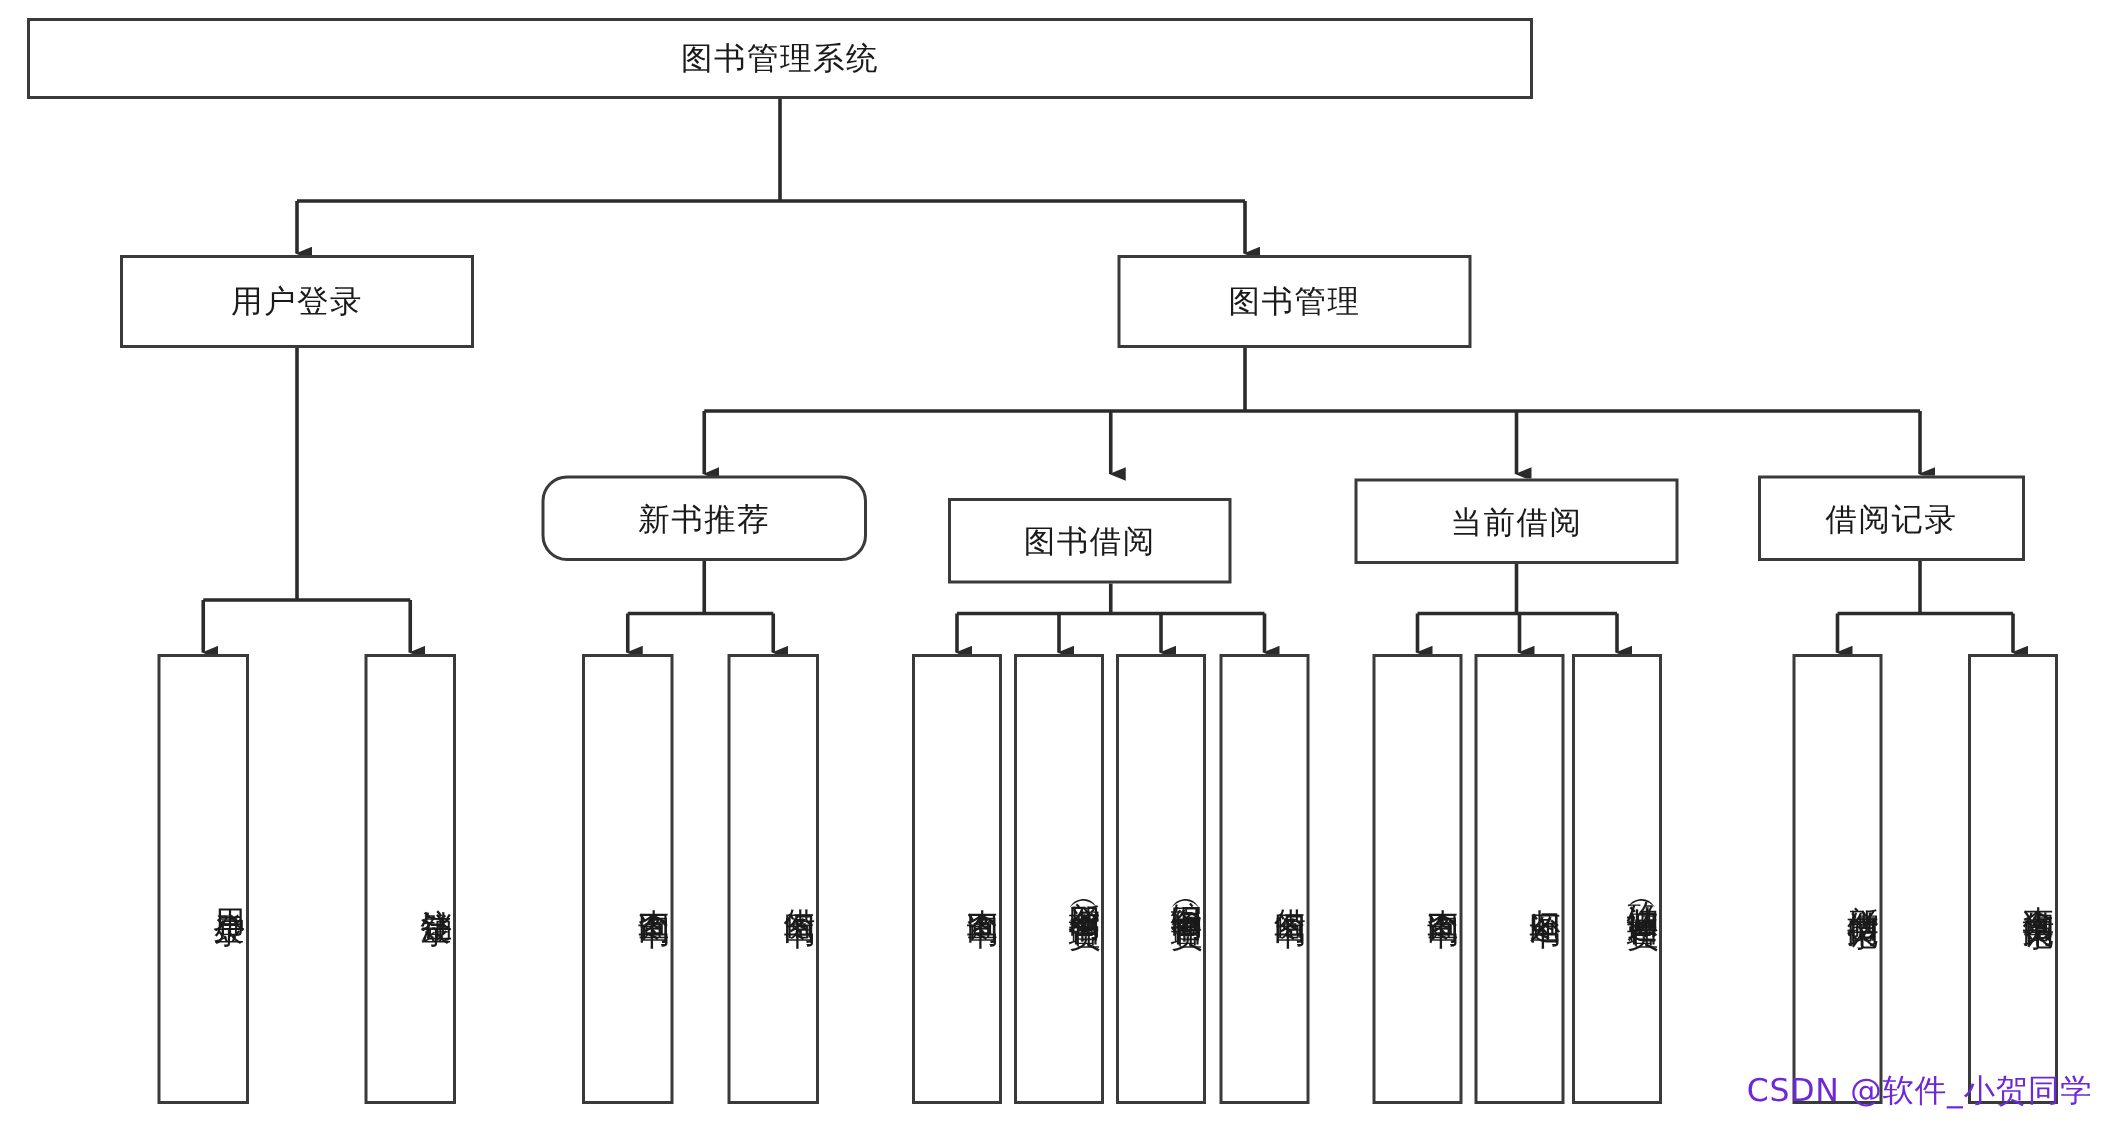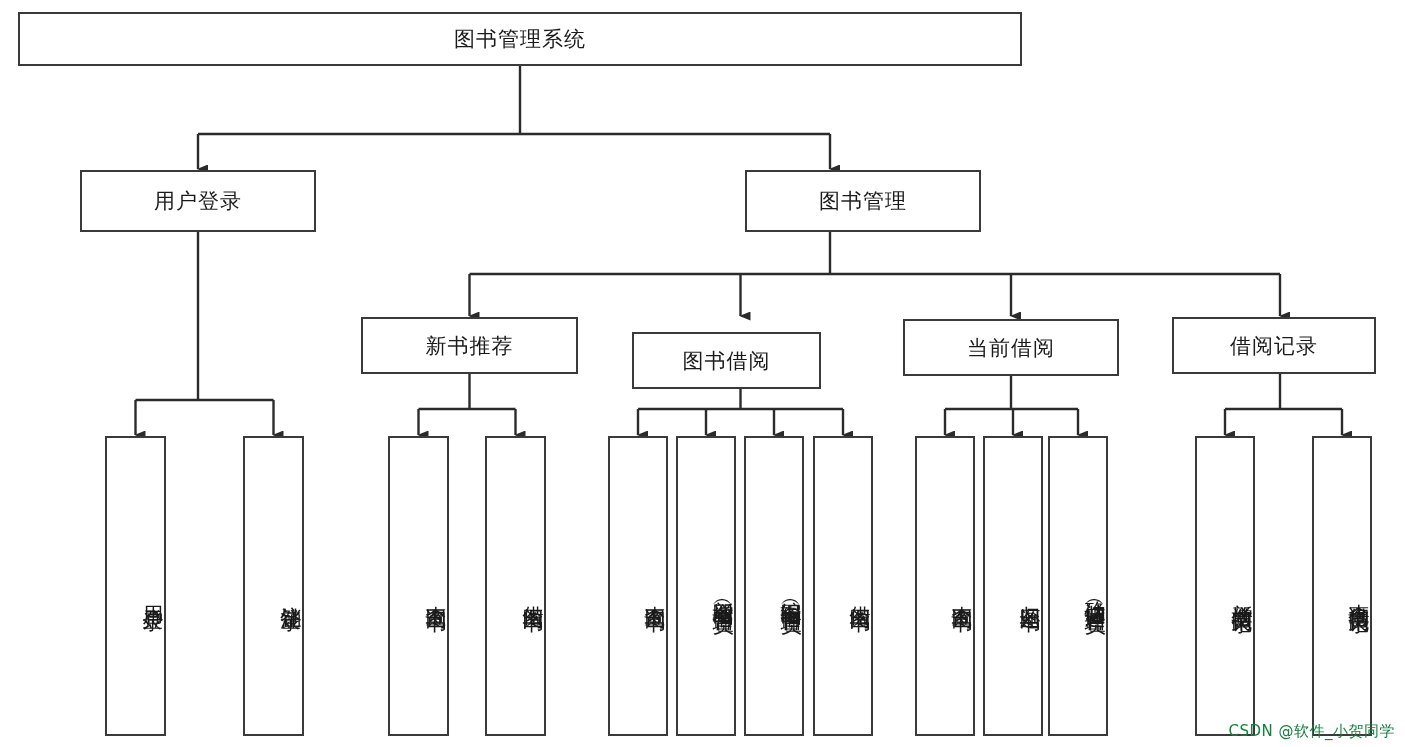--- a/index.html
+++ b/index.html
@@ -55,22 +55,22 @@
     display: block;
   }
   .node.vertical .node-label {
     writing-mode: vertical-rl;
     text-orientation: upright;
   }
   #watermark {
     position: absolute;
     right: 10px;
     bottom: 6px;
-    font-size: 15px;
-    color: #15803d;
+    font-size: 21px;
+    color: #6d28d9;
     letter-spacing: 0.5px;
     white-space: nowrap;
   }
 </style>
 </head>
 <body>
 
 <div id="diagram-root">
   <svg id="edges-layer" width="1405" height="747" viewBox="0 0 1405 747" xmlns="http://www.w3.org/2000/svg">
     <defs>
@@ -118,30 +118,30 @@
   <div id="nodes-layer">
       <div class="node horizontal" style="left: 18px; top: 12px; width: 1004px; height: 54px; border-color: rgb(58, 58, 58); background: rgb(255, 255, 255); color: rgb(26, 26, 26);">
         <span class="node-label">图书管理系统</span>
       </div>
       <div class="node horizontal" style="left: 80px; top: 170px; width: 236px; height: 62px; border-color: rgb(58, 58, 58); background: rgb(255, 255, 255); color: rgb(26, 26, 26);">
         <span class="node-label">用户登录</span>
       </div>
       <div class="node horizontal" style="left: 712px; top: 170px; width: 236px; height: 62px; border-color: rgb(58, 58, 58); background: rgb(255, 255, 255); color: rgb(26, 26, 26); margin-left: 33px;">
         <span class="node-label">图书管理</span>
       </div>
-      <div class="node horizontal" style="left: 361px; top: 317px; width: 217px; height: 57px; border-color: rgb(58, 58, 58); background: rgb(255, 255, 255); color: rgb(26, 26, 26);">
+      <div class="node horizontal" style="left: 361px; top: 317px; width: 217px; height: 57px; border-color: rgb(58, 58, 58); background: rgb(255, 255, 255); color: rgb(26, 26, 26); border-radius: 17px;">
         <span class="node-label">新书推荐</span>
       </div>
       <div class="node horizontal" style="left: 632px; top: 332px; width: 189px; height: 57px; border-color: rgb(58, 58, 58); background: rgb(255, 255, 255); color: rgb(26, 26, 26);">
         <span class="node-label">图书借阅</span>
       </div>
       <div class="node horizontal" style="left: 903px; top: 319px; width: 216px; height: 57px; border-color: rgb(58, 58, 58); background: rgb(255, 255, 255); color: rgb(26, 26, 26);">
         <span class="node-label">当前借阅</span>
       </div>
-      <div class="node horizontal" style="left: 1172px; top: 317px; width: 204px; height: 57px; border-color: rgb(58, 58, 58); background: rgb(255, 255, 255); color: rgb(26, 26, 26);">
+      <div class="node horizontal" style="left: 1172px; top: 317px; width: 178px; height: 57px; border-color: rgb(58, 58, 58); background: rgb(255, 255, 255); color: rgb(26, 26, 26);">
         <span class="node-label">借阅记录</span>
       </div>
       <div class="node vertical" style="left: 105px; top: 436px; width: 61px; height: 300px; border-color: rgb(58, 58, 58); background: rgb(255, 255, 255); color: rgb(26, 26, 26);">
         <span class="node-label">用户登录</span>
       </div>
       <div class="node vertical" style="left: 243px; top: 436px; width: 61px; height: 300px; border-color: rgb(58, 58, 58); background: rgb(255, 255, 255); color: rgb(26, 26, 26);">
         <span class="node-label">注销登录</span>
       </div>
       <div class="node vertical" style="left: 388px; top: 436px; width: 61px; height: 300px; border-color: rgb(58, 58, 58); background: rgb(255, 255, 255); color: rgb(26, 26, 26);">
         <span class="node-label">查询图书</span>

